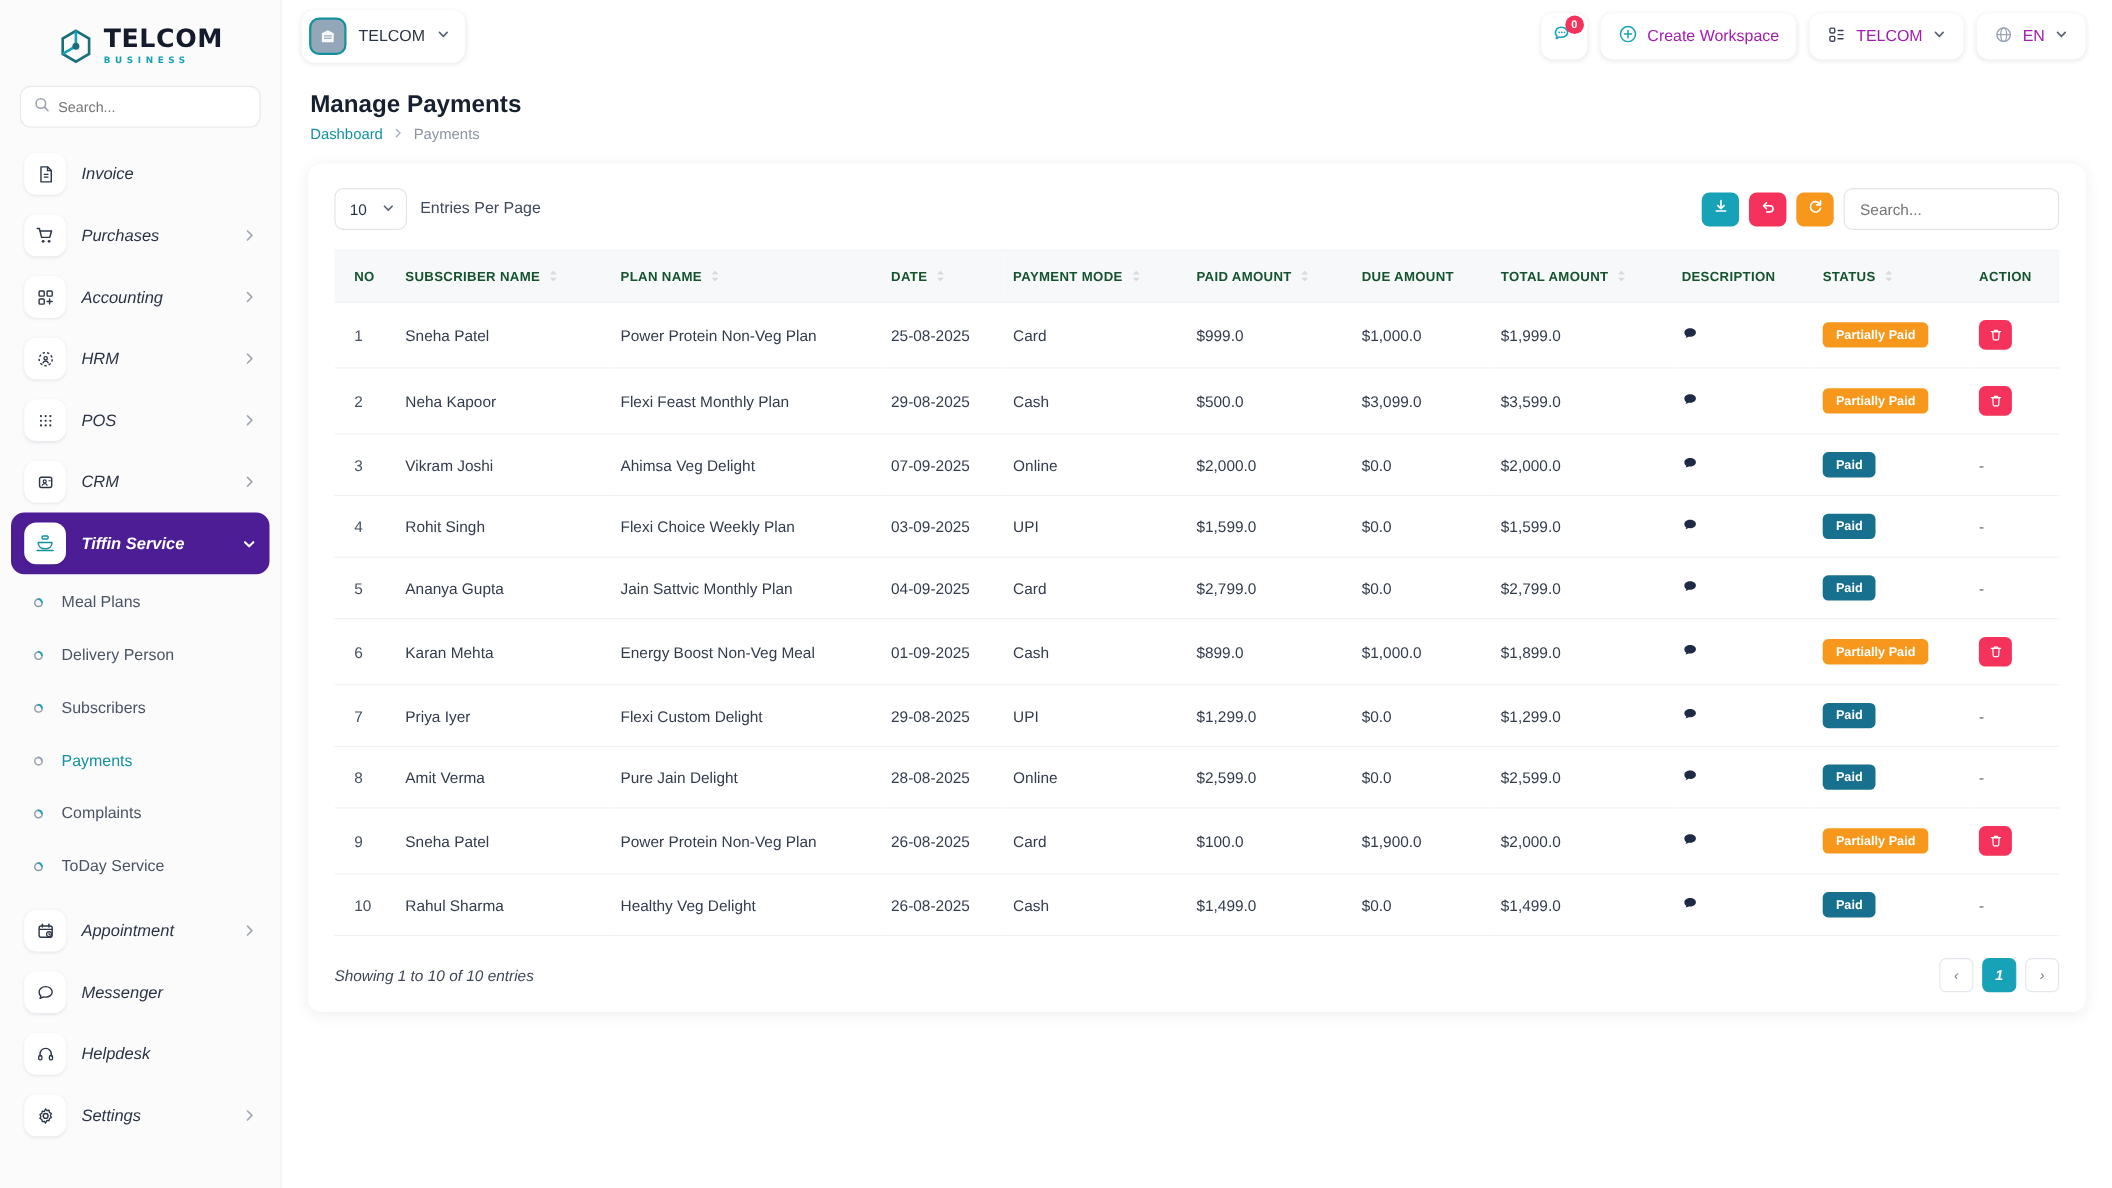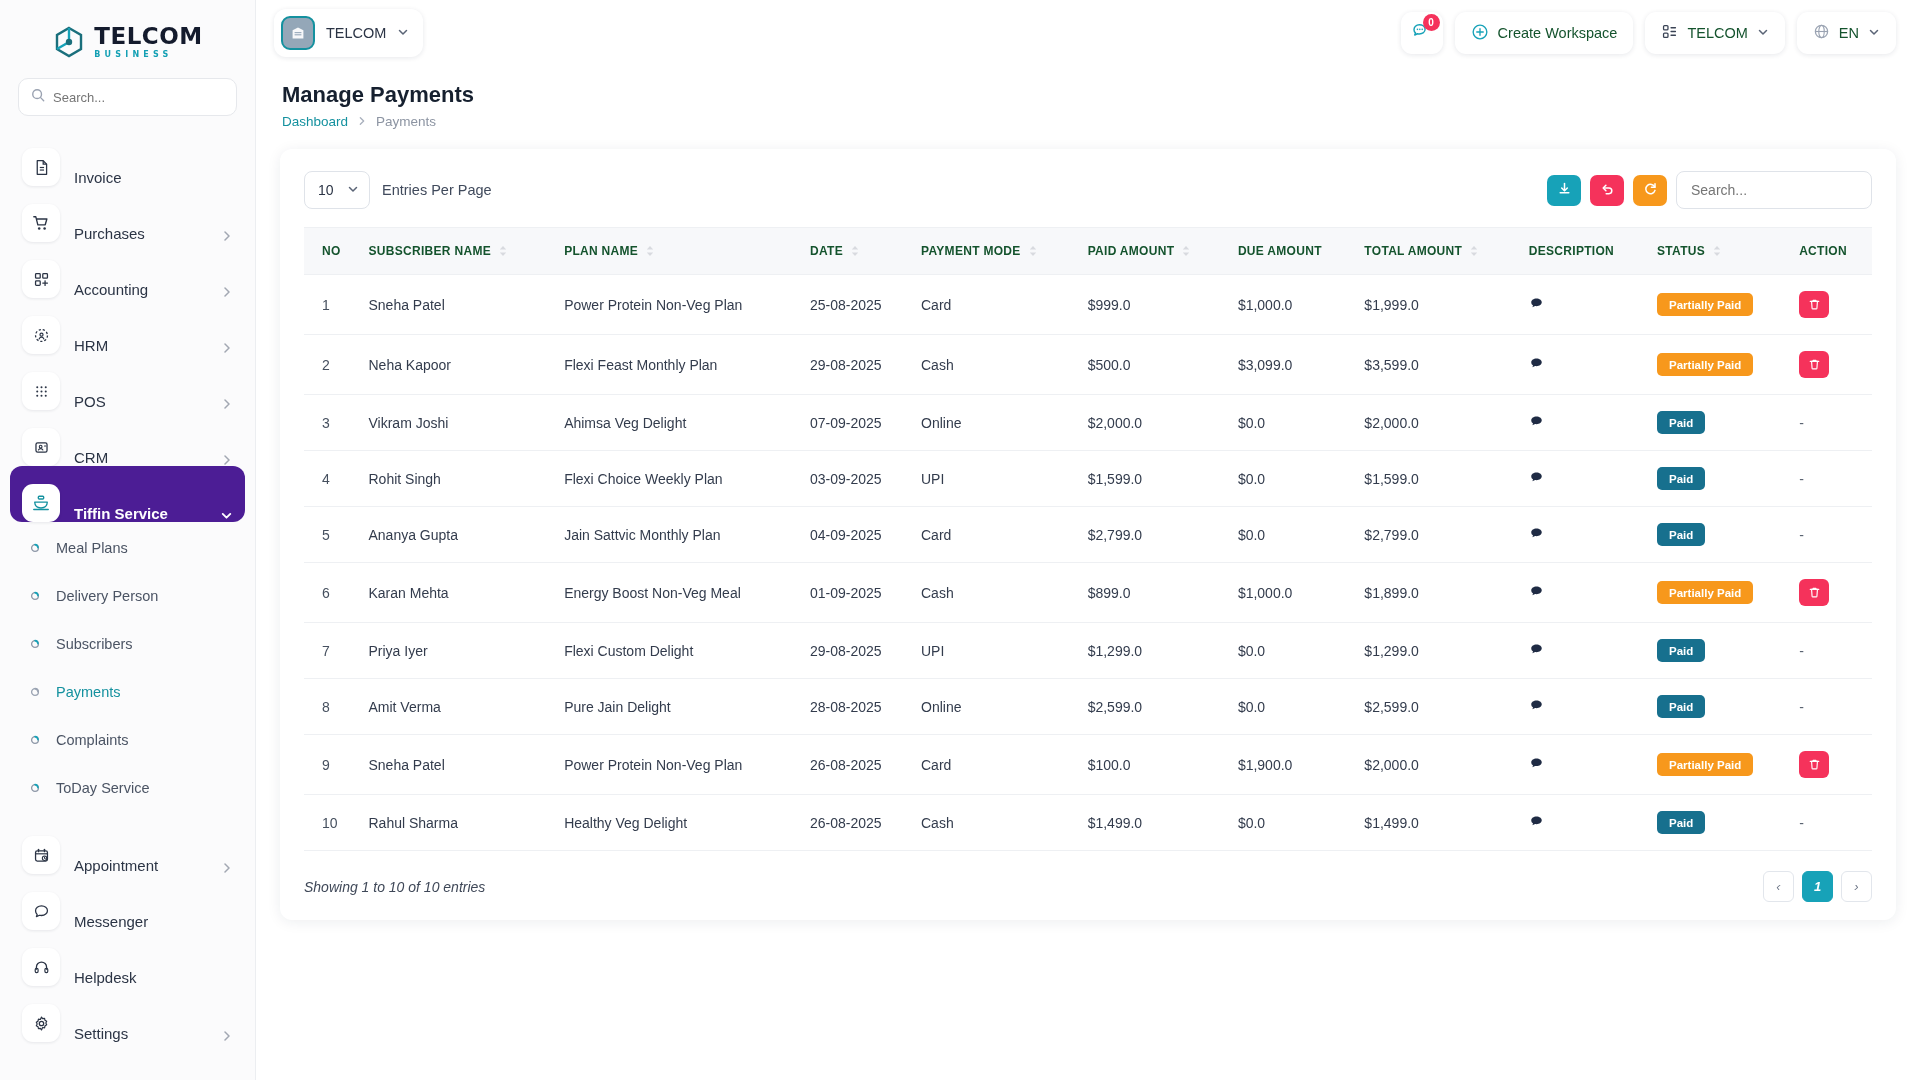--- a/index.html
+++ b/index.html
@@ -39,23 +39,23 @@
     border-radius: 10px; background: #fff; display: flex; align-items: center;
     gap: 8px; padding: 0 12px;
   }
   .side-search svg { flex: 0 0 14px; }
   .side-search input {
     border: 0; outline: 0; font-size: 13px; color: #8b93a3; width: 100%;
     font-family: "Liberation Sans", sans-serif; background: transparent;
   }
   .nav { flex: 1; overflow: hidden; padding-bottom: 8px; }
   .nav-item {
-    display: flex; align-items: flex-end; gap: 14px;
+    display: flex; align-items: center; gap: 14px;
     height: 56px; margin: 0 10px; padding: 0 12px; border-radius: 12px;
-    cursor: pointer; position: relative;
+    cursor: pointer; position: relative; font-style: italic;
   }
   .nav-icon {
     width: 38px; height: 38px; flex: 0 0 38px; border-radius: 11px;
     background: #ffffff; box-shadow: 0 1px 3px rgba(20,30,60,.09);
     display: flex; align-items: center; justify-content: center;
   }
   .nav-label { font-size: 15px; color: #2b3445; flex: 1; }
   .nav-caret { opacity: .55; display: flex; align-items: center; }
   .nav-item.active { background: #4c1d95; }
   .nav-item.active .nav-label { color: #fff; font-weight: 700; }
@@ -93,21 +93,21 @@
   }
   .badge {
     position: absolute; top: 2px; right: 3px; min-width: 17px; height: 17px;
     border-radius: 9px; background: #f5325b; color: #fff; font-size: 10px;
     font-weight: 700; display: flex; align-items: center; justify-content: center;
     padding: 0 4px;
   }
   .pill-btn {
     height: 42px; border-radius: 11px; background: #fff; display: flex;
     align-items: center; gap: 9px; padding: 0 16px; cursor: pointer;
-    box-shadow: 0 1px 5px rgba(20,30,60,.10); font-size: 14.5px; color: #14532d;
+    box-shadow: 0 1px 5px rgba(20,30,60,.10); font-size: 14.5px; color: #a21caf;
   }
 
   .content { flex: 1; padding: 8px 24px 0 24px; overflow: hidden; }
   .page-title { font-size: 22px; font-weight: 700; color: #16202f; margin: 8px 0 6px 2px; }
   .crumbs { display: flex; align-items: center; gap: 9px; font-size: 13.5px; margin: 0 0 20px 2px; }
   .crumb-link { color: #14919f; cursor: pointer; }
   .crumb-sep { color: #a9b0bd; font-size: 12px; }
   .crumb-cur { color: #8c94a2; }
 
   .card {

